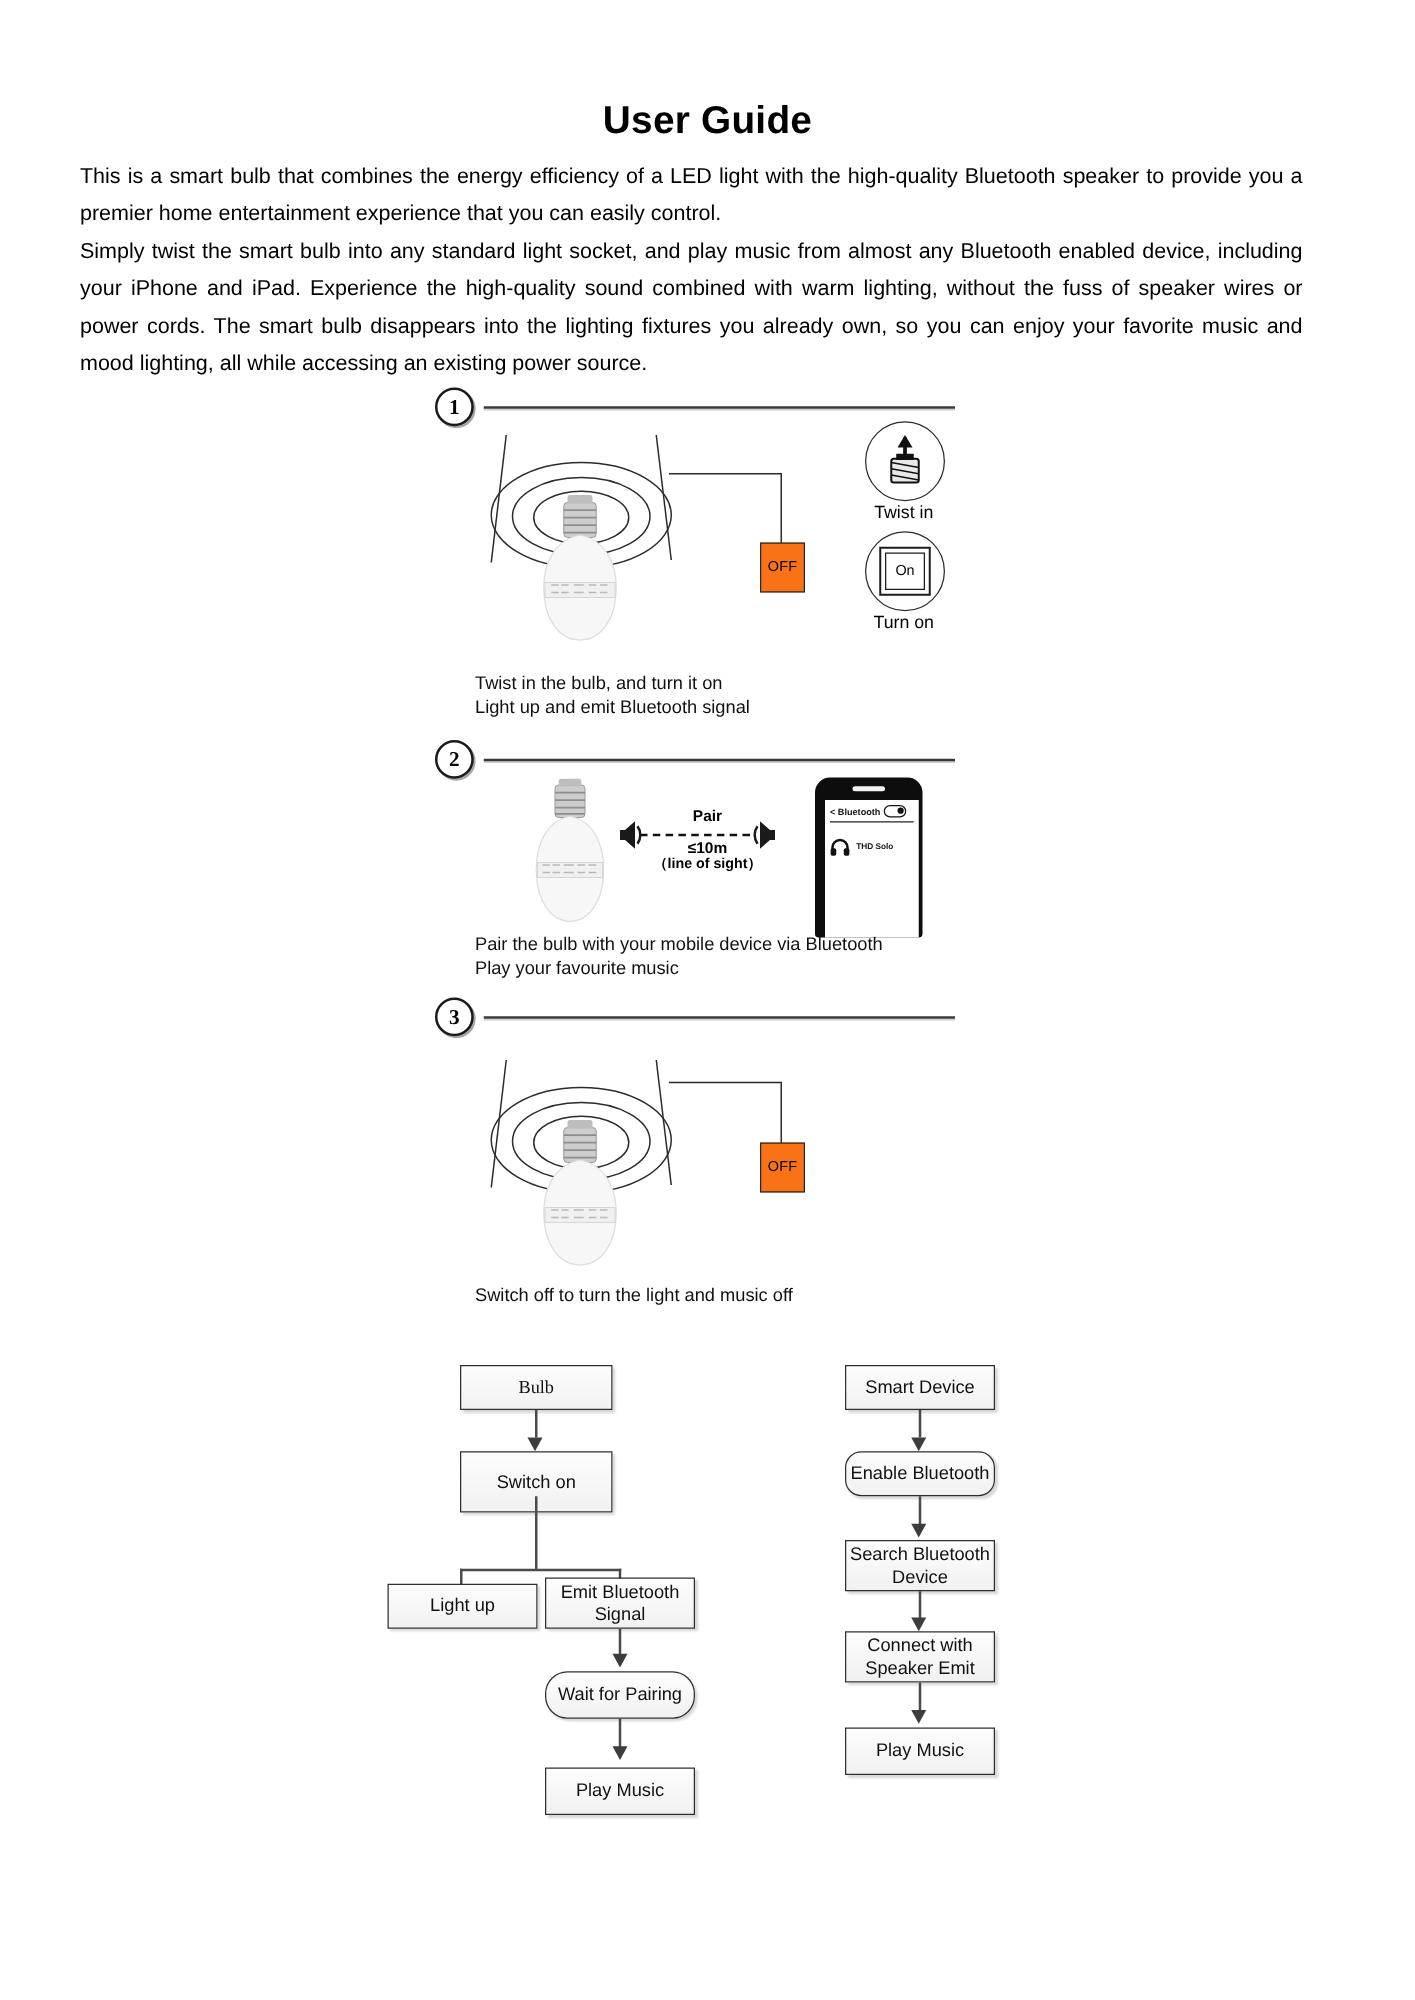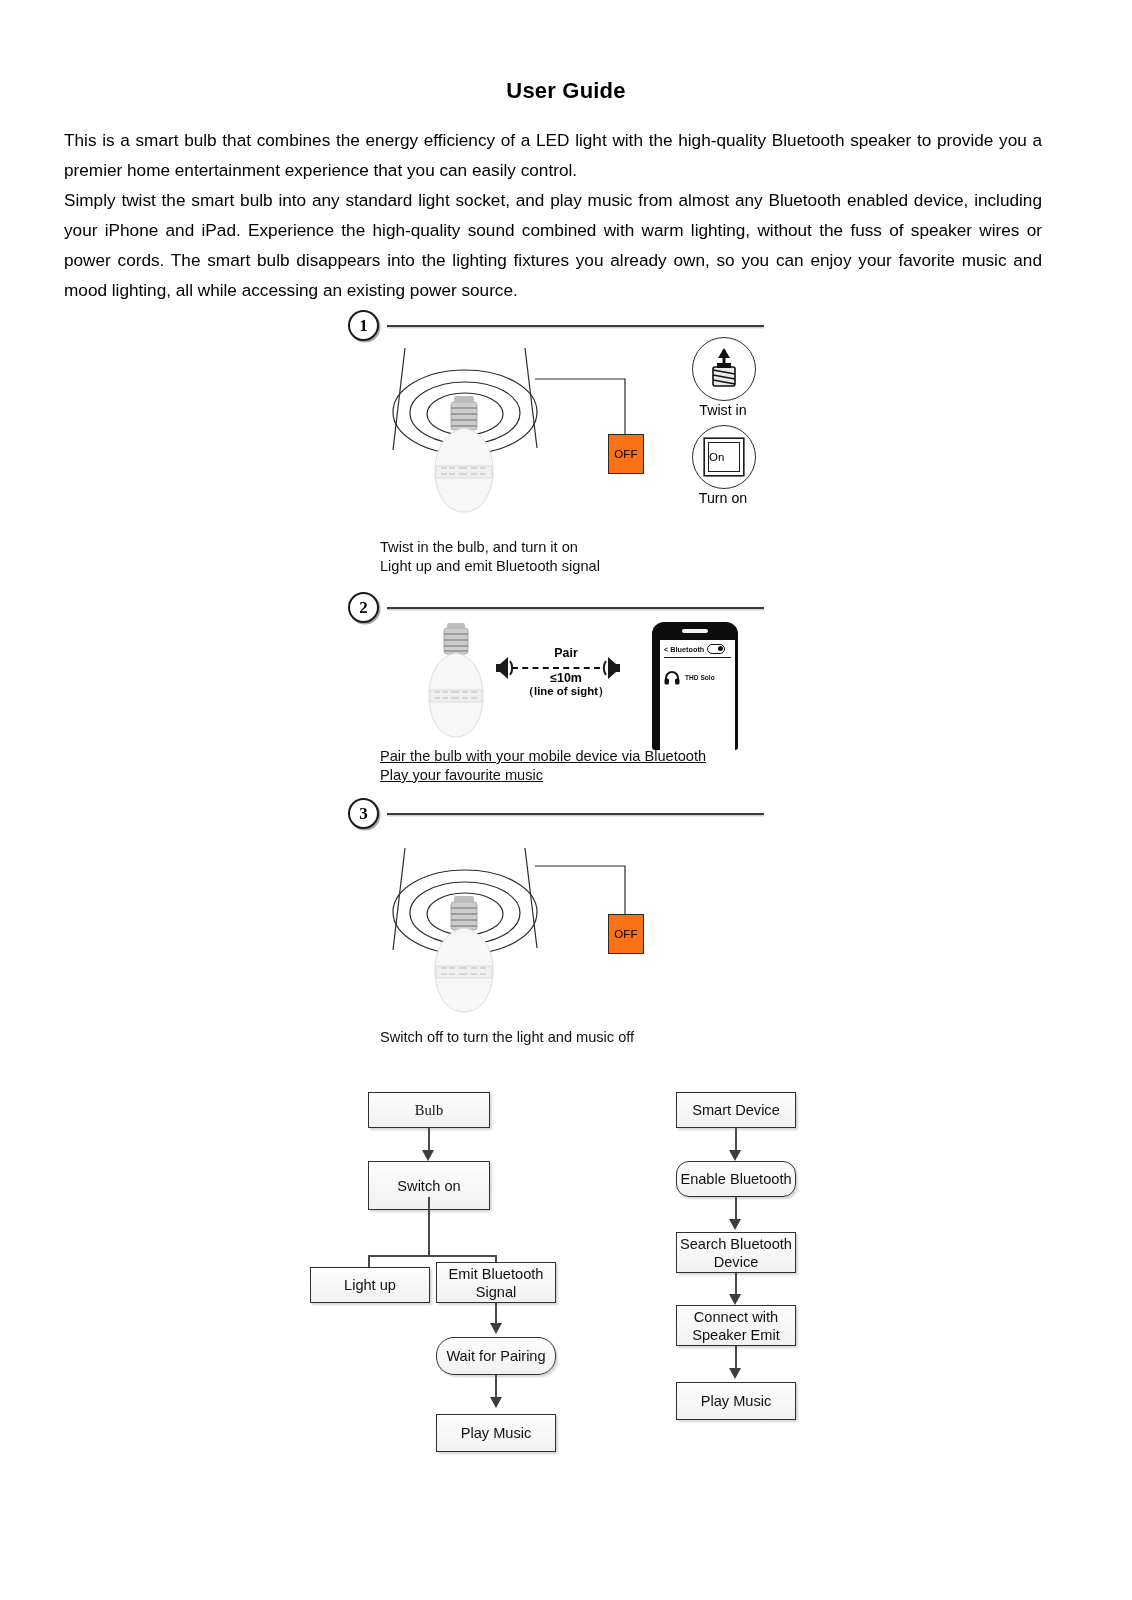--- a/index.html
+++ b/index.html
@@ -20,21 +20,21 @@
     overflow: hidden;
   }
 
   
   .doc-title {
     position: absolute;
     left: 0;
     top: 78px;
     width: 1132px;
     text-align: center;
-    font-size: 22px;
+    font-size: 31px;
     font-weight: bold;
     letter-spacing: 0.2px;
   }
 
   
   .para {
     position: absolute;
     left: 64px;
     width: 978px;
     font-size: 17.2px;
@@ -117,20 +117,21 @@
     width: 120px;
     text-align: center;
     font-size: 14.2px;
   }
   .on-box {
     width: 30px;
     height: 28px;
     border: 1.6px solid #1c1c1c;
     display: flex;
     align-items: center;
+    justify-content: center;
     box-shadow: 0 0 0 3px #fff, 0 0 0 4.6px #1c1c1c;
     font-size: 11.5px;
     background: #fff;
   }
   .pair-text {
     position: absolute;
     width: 160px;
     text-align: center;
     font-size: 12.4px;
     font-weight: bold;
@@ -353,21 +354,21 @@
         <svg width="16" height="15" viewBox="0 0 16 15">
           <path d="M2 10 V8 A6 6 0 0 1 14 8 V10" stroke="#111" stroke-width="2" fill="none"></path>
           <rect x="0.5" y="8.5" width="4.5" height="6" rx="1.5" fill="#111"></rect>
           <rect x="11" y="8.5" width="4.5" height="6" rx="1.5" fill="#111"></rect>
         </svg>
         <span class="dev-name">THD Solo</span>
       </div>
     </div>
   </div>
 
-  <div class="caption" style="left:380px; top:747px;text-decoration:underline;">Pair the bulb with your mobile device via Bluetooth
+  <div class="caption" style="left:380px; top:747px;">Pair the bulb with your mobile device via Bluetooth
 Play your favourite music</div>
 
   <div class="step-head" style="left:348px; top:798px; width:416px;">
     <div class="step-num">3</div>
     <div class="step-rule"></div>
   </div>
 
   <svg class="scene" style="left:385px; top:840px;" width="260" height="200" viewBox="0 0 260 200">
     <path d="M20 8 L8 110" stroke="#2b2b2b" stroke-width="1.2" fill="none"></path>
     <path d="M140 8 L152 108" stroke="#2b2b2b" stroke-width="1.2" fill="none"></path>

